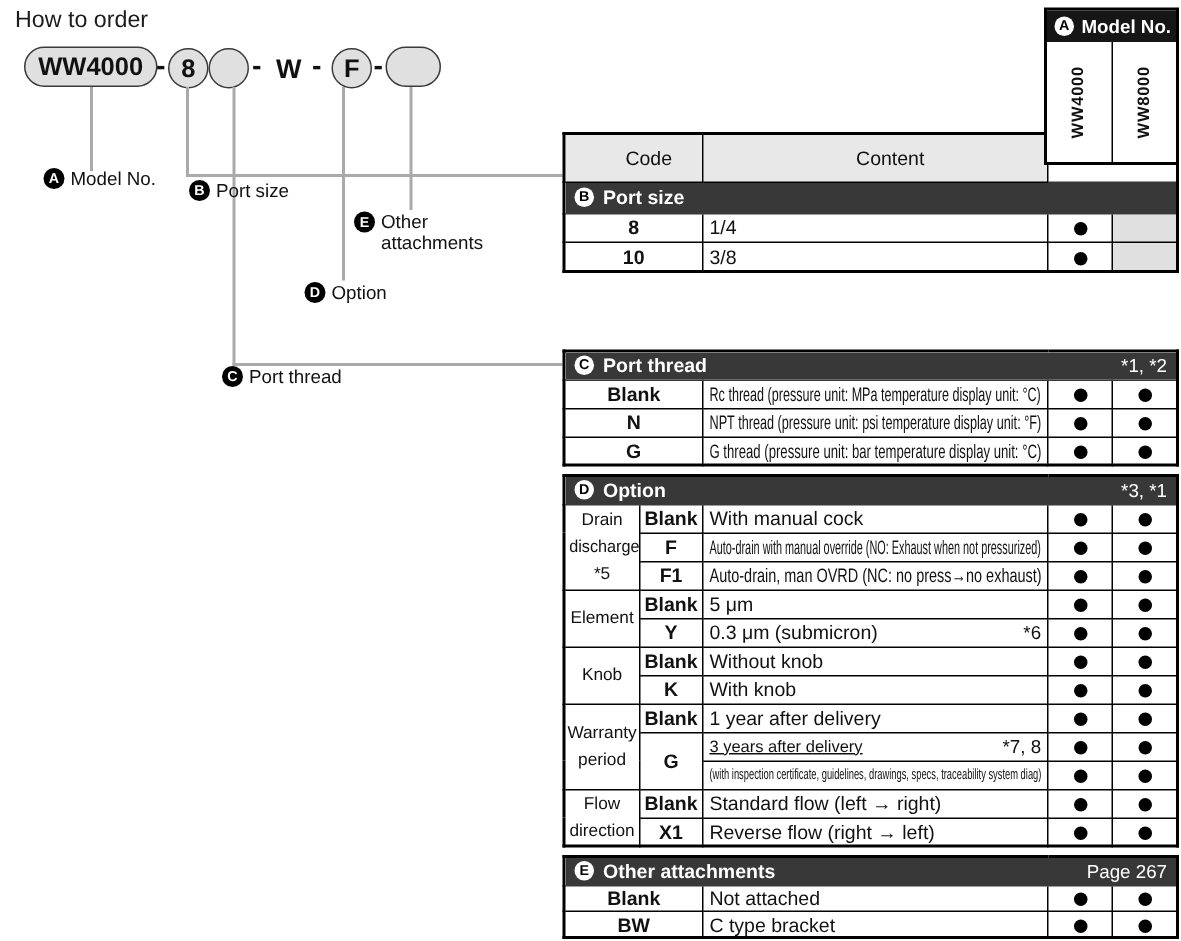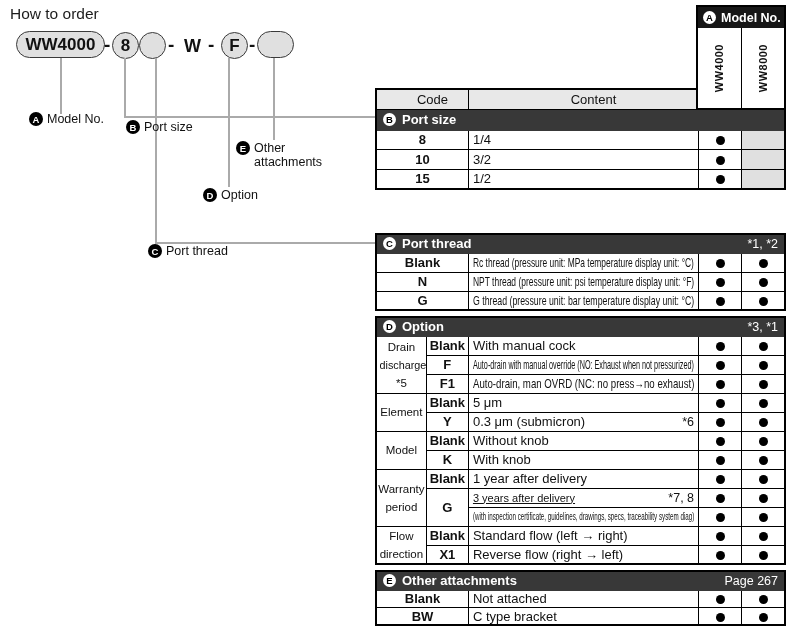--- a/index.html
+++ b/index.html
@@ -39,21 +39,21 @@
   .model-cells .vcell { flex:1; display:flex; align-items:center; justify-content:center; }
   .model-cells .vcell + .vcell { border-left:1.5px solid #000; }
   .vtxt { writing-mode:vertical-rl; transform:rotate(180deg); font-weight:bold; font-size:11px;
           letter-spacing:0.5px; }
 
   
   .sec { position:absolute; left:375px; }
   .sec table { border-collapse:collapse; table-layout:fixed; width:411px;
                border:2px solid #000; background:#fff; }
   .sec td { border:1px solid #000; overflow:hidden; font-size:13px; vertical-align:middle; }
-  .hrow td { height:20px; background:#e8e8e8; text-align:center; font-size:13px;padding-left:20px; }
+  .hrow td { height:32px; background:#e8e8e8; text-align:center; font-size:13px;padding-left:20px; }
   .hrow td.hmask { background:#fff; border:none; }
   .barrow td { background:#383838; border-color:#383838; }
   .bar { display:flex; align-items:center; gap:6px; padding:0 6px; color:#fff; }
   .bar .btitle { font-weight:bold; font-size:13px; }
   .bar .bnote { margin-left:auto; font-weight:normal; font-size:12.5px; }
   #secB .barrow td { height:21px; }
   #secC .barrow td, #secD .barrow td, #secE .barrow td { height:19px; }
   #secB tr { height:19.5px; }
   #secC tr, #secD tr { height:19px; }
   #secE tr { height:17.5px; }
@@ -176,31 +176,21 @@
                 <span class="">1/4</span>
               </div>
             </td>
             <td class="dm"><span class="dot"></span></td>
             <td class="dm na"></td>
           </tr>
           <tr>
             <td class="code">10</td>
             <td class="content">
               <div class="cwrap">
-                <span class="">3/2</span>
-              </div>
-            </td>
-            <td class="dm"><span class="dot"></span></td>
-            <td class="dm na"></td>
-          </tr>
-          <tr>
-            <td class="code">15</td>
-            <td class="content">
-              <div class="cwrap">
-                <span class="">1/2</span>
+                <span class="">3/8</span>
               </div>
             </td>
             <td class="dm"><span class="dot"></span></td>
             <td class="dm na"></td>
           </tr>
         </tbody>
     </table>
   </div>
 
   <div class="sec" id="secC" style="top:233px;">
@@ -328,21 +318,21 @@
               <div class="cwrap">
                 <span class="">0.3 μm (submicron)</span>
                 <span class="note">*6</span>
               </div>
             </td>
             <td class="dm"><span class="dot"></span></td>
             <td class="dm"><span class="dot"></span></td>
           </tr>
           <tr>
             <td class="cat" rowspan="2">
-              <div class="ln"><span class="fit">Model</span></div>
+              <div class="ln"><span class="fit">Knob</span></div>
             </td>
             <td class="code">Blank</td>
             <td class="content">
               <div class="cwrap">
                 <span class="">Without knob</span>
               </div>
             </td>
             <td class="dm"><span class="dot"></span></td>
             <td class="dm"><span class="dot"></span></td>
           </tr>

